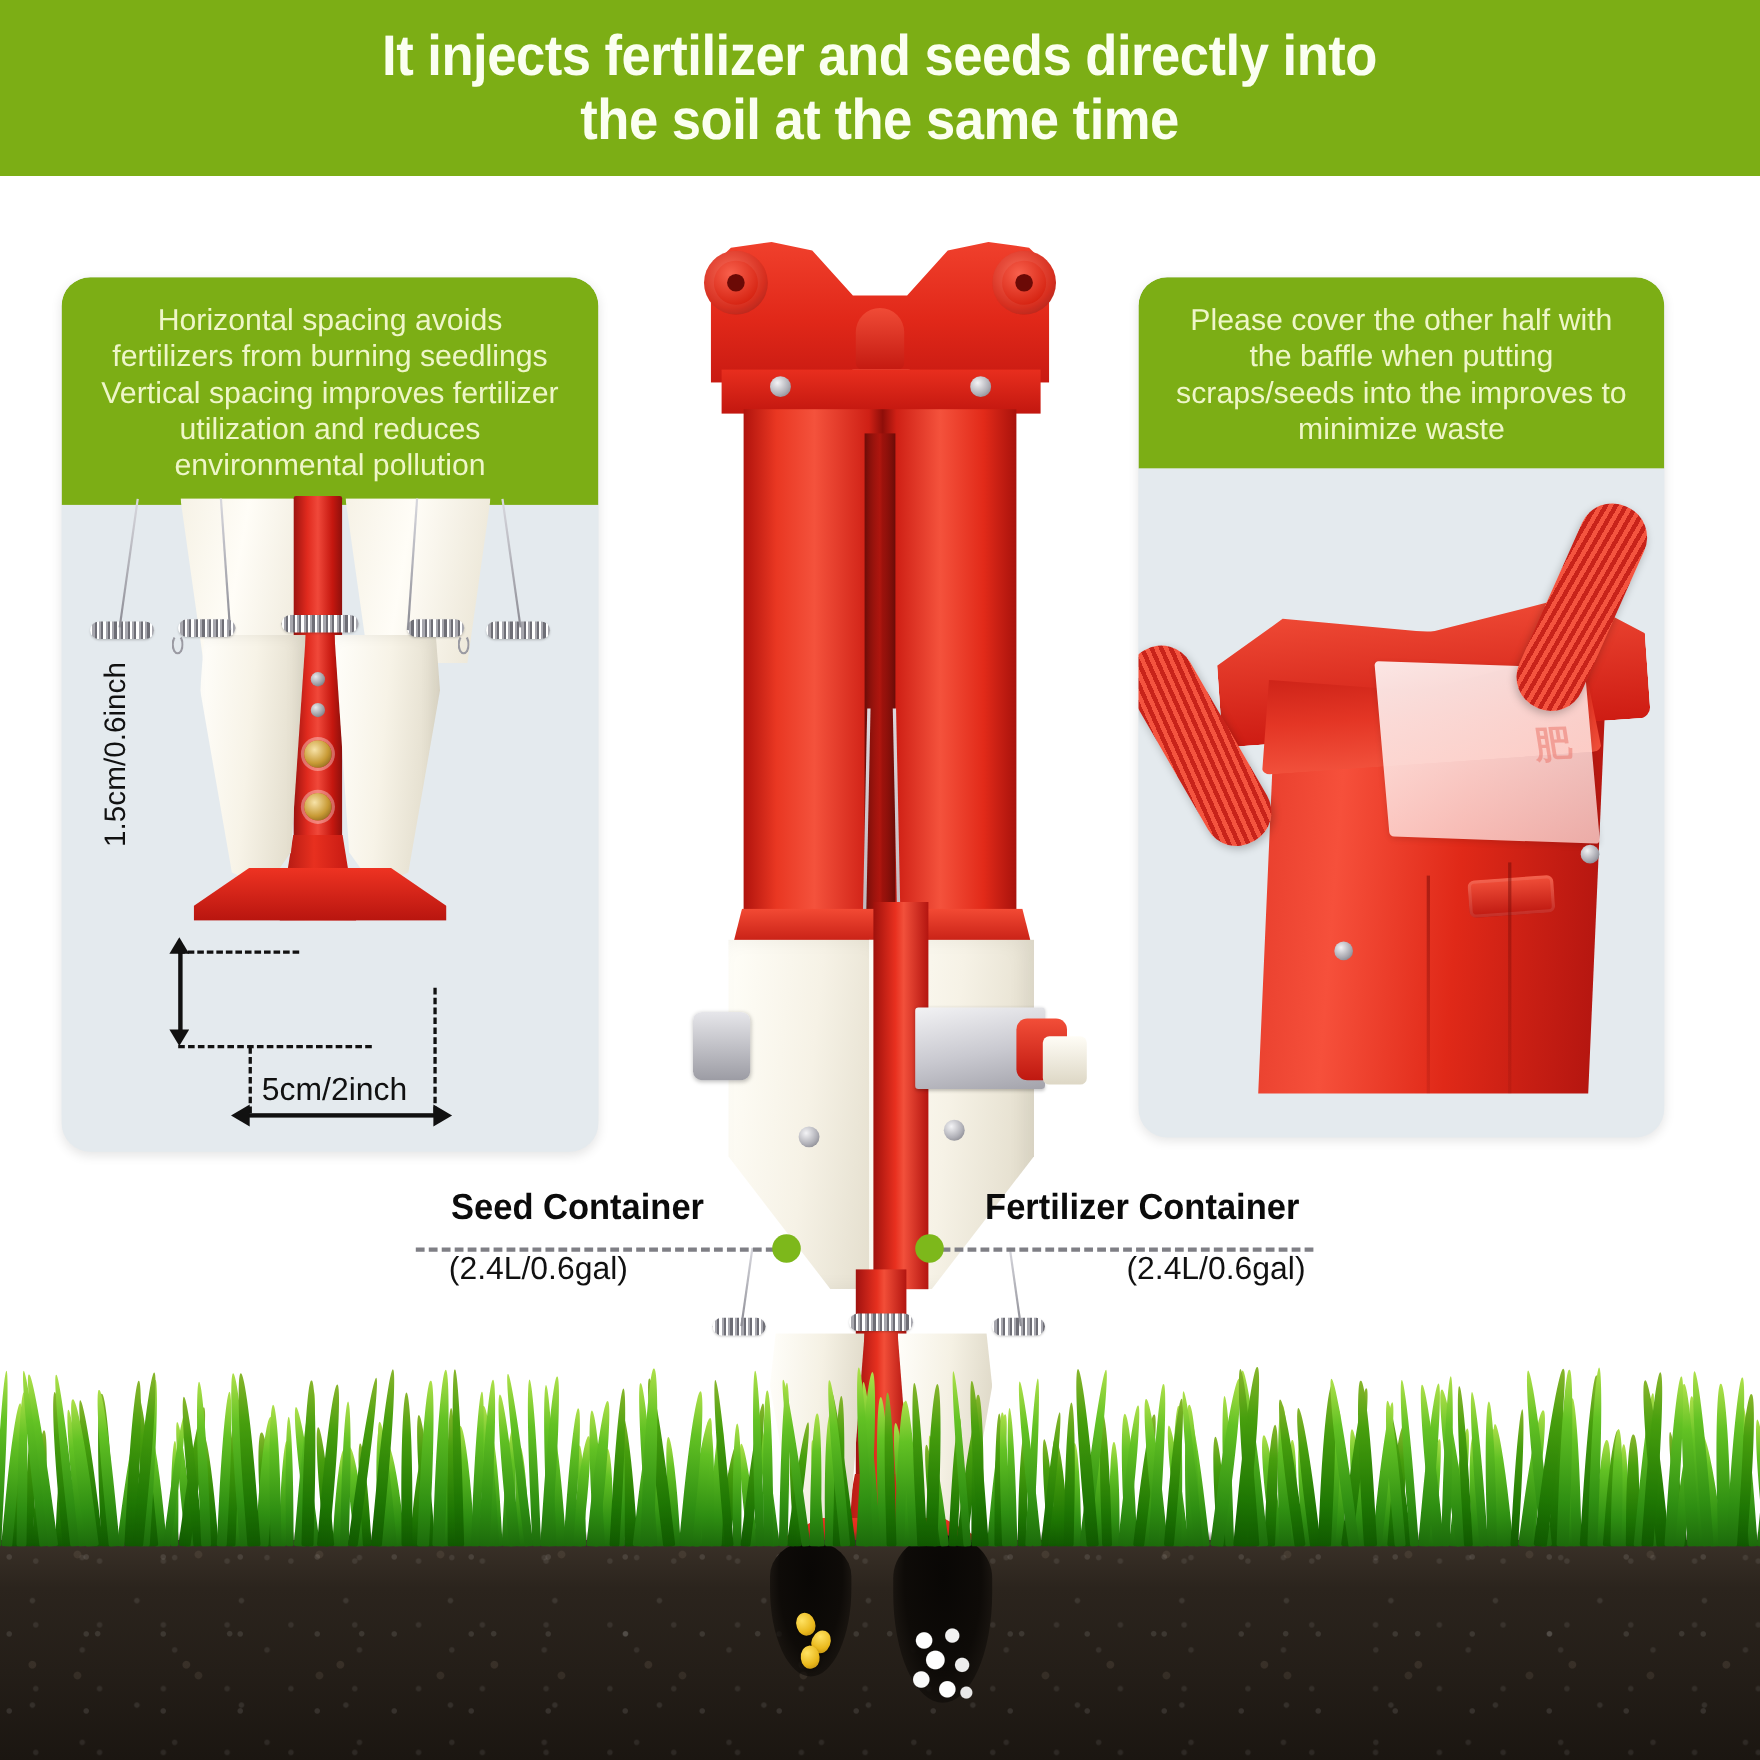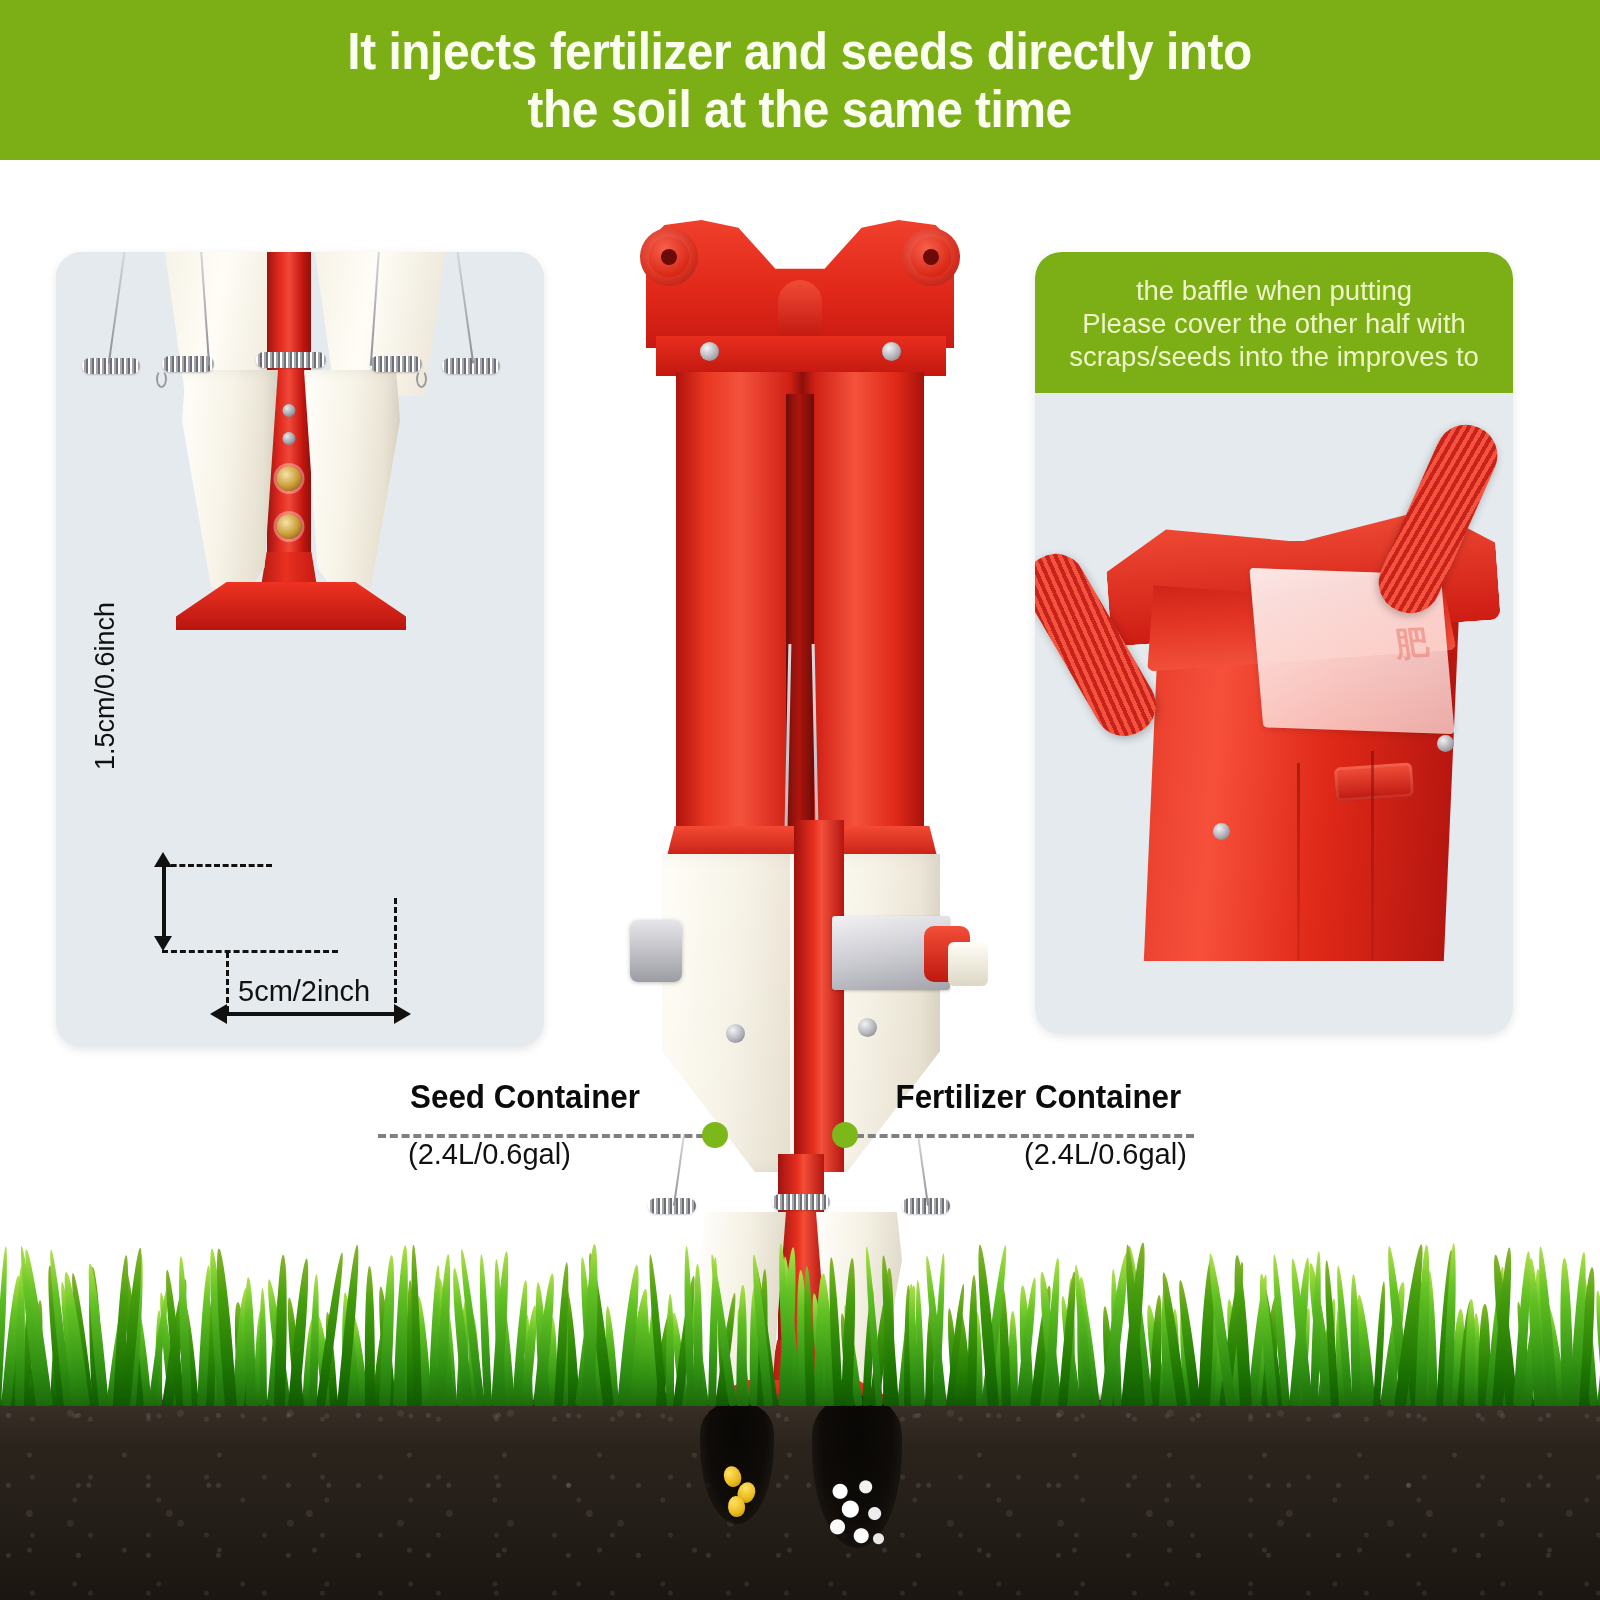--- a/index.html
+++ b/index.html
@@ -376,20 +376,27 @@
 
 <div class="banner">
   <div class="banner-text">
     <div>It injects fertilizer and seeds directly into</div>
     <div>the soil at the same time</div>
   </div>
 </div>
 
 <div class="card card-left">
 
+  <div class="callout callout-left">
+    <div>Horizontal spacing avoids</div>
+    <div>fertilizers from burning seedlings</div>
+    <div>Vertical spacing improves fertilizer</div>
+    <div>utilization and reduces</div>
+    <div>environmental pollution</div>
+  </div>
 
   <div class="photo photo-left">
     <div class="jawScene">
 
       <div class="funnelL"></div>
       <div class="funnelR"></div>
 
       <div class="spine"></div>
       <div class="spine-taper"></div>
 
@@ -433,23 +440,24 @@
   <div class="arrow arrow-left" style="left:154px; top:752px;"></div>
   <div class="arrow arrow-right" style="left:338px; top:752px;"></div>
 </div>
 
 <div class="dim-v-label">1.5cm/0.6inch</div>
 <div class="dim-h-label">5cm/2inch</div>
 
 <div class="card card-right">
 
   <div class="callout callout-right">
+    <div>Please cover the other half with</div>
     <div>the baffle when putting</div>
-    <div>Please cover the other half with</div>
     <div>scraps/seeds into the improves to</div>
+    <div>minimize waste</div>
   </div>
 
   <div class="photo photo-right">
     <div class="contScene">
       <div class="cBody"></div>
       <div class="cRim"></div>
       <div class="cMouth"></div>
 
       <div class="baffle">
         <div class="baffle-glyph">肥</div>

